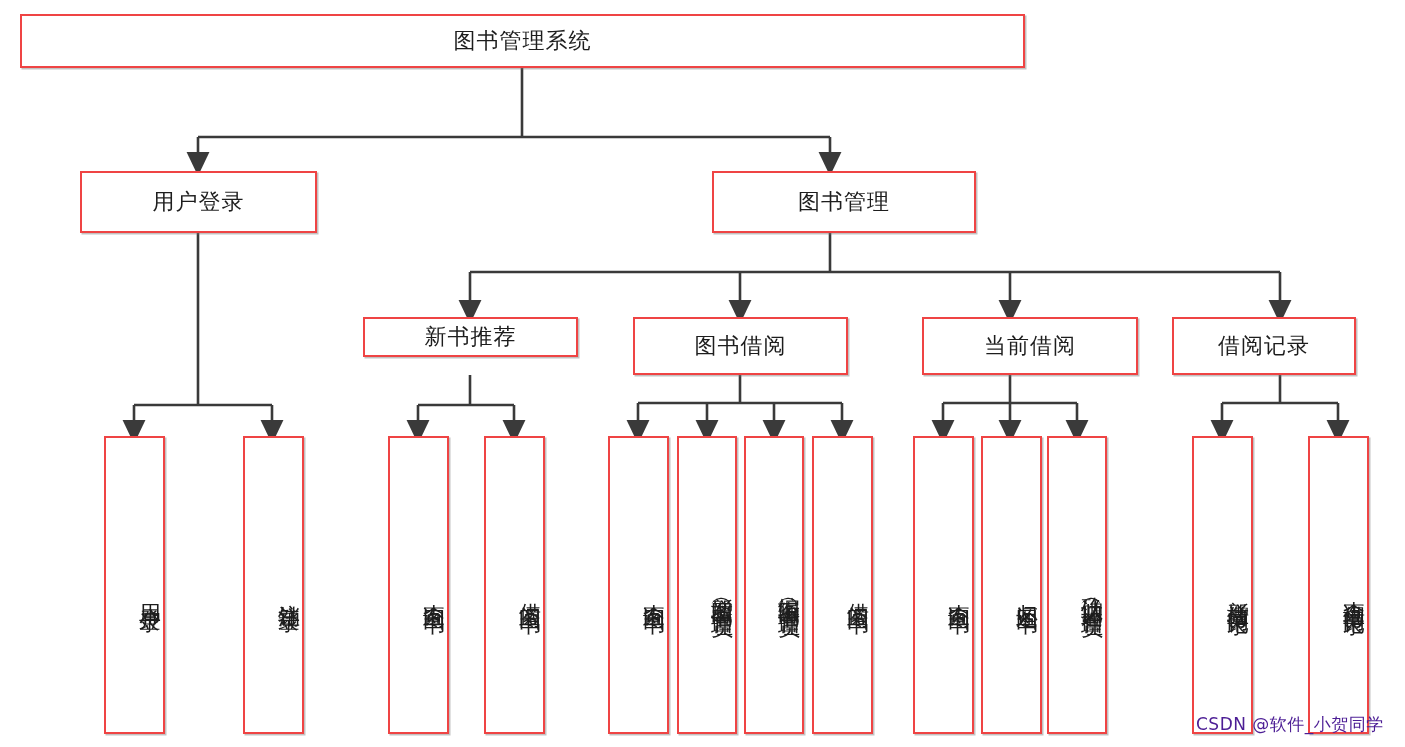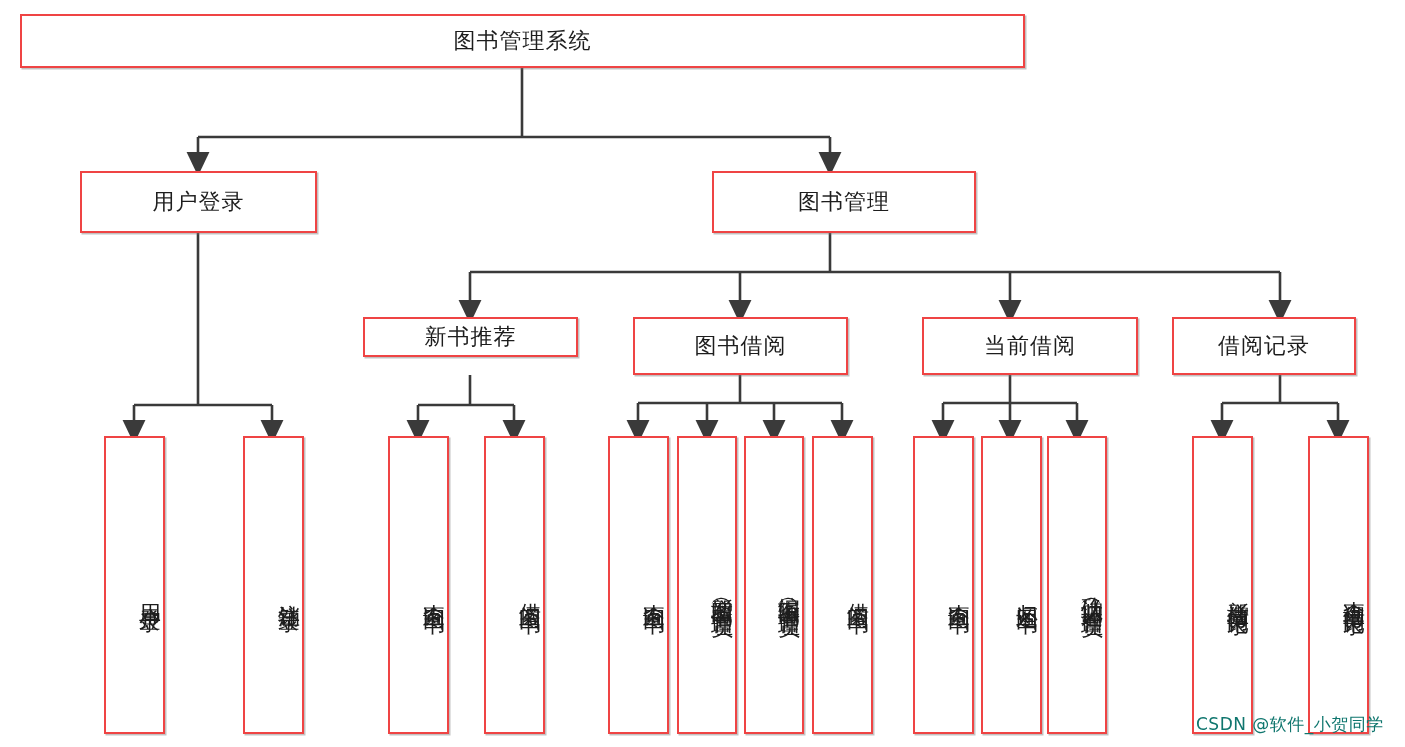--- a/index.html
+++ b/index.html
@@ -53,21 +53,21 @@
     justify-content: center;
   }
   .node.vert > .label {
     writing-mode: vertical-rl;
     text-orientation: upright;
     white-space: nowrap;
   }
   .watermark {
     position: absolute;
     font-size: 17px;
-    color: #0f766e;
+    color: #4c1d95;
     white-space: nowrap;
     letter-spacing: 0.5px;
     font-family: "DejaVu Sans", "Liberation Sans", sans-serif;
   }
 </style>
 </head>
 <body>
 
 <div id="canvas">
 

